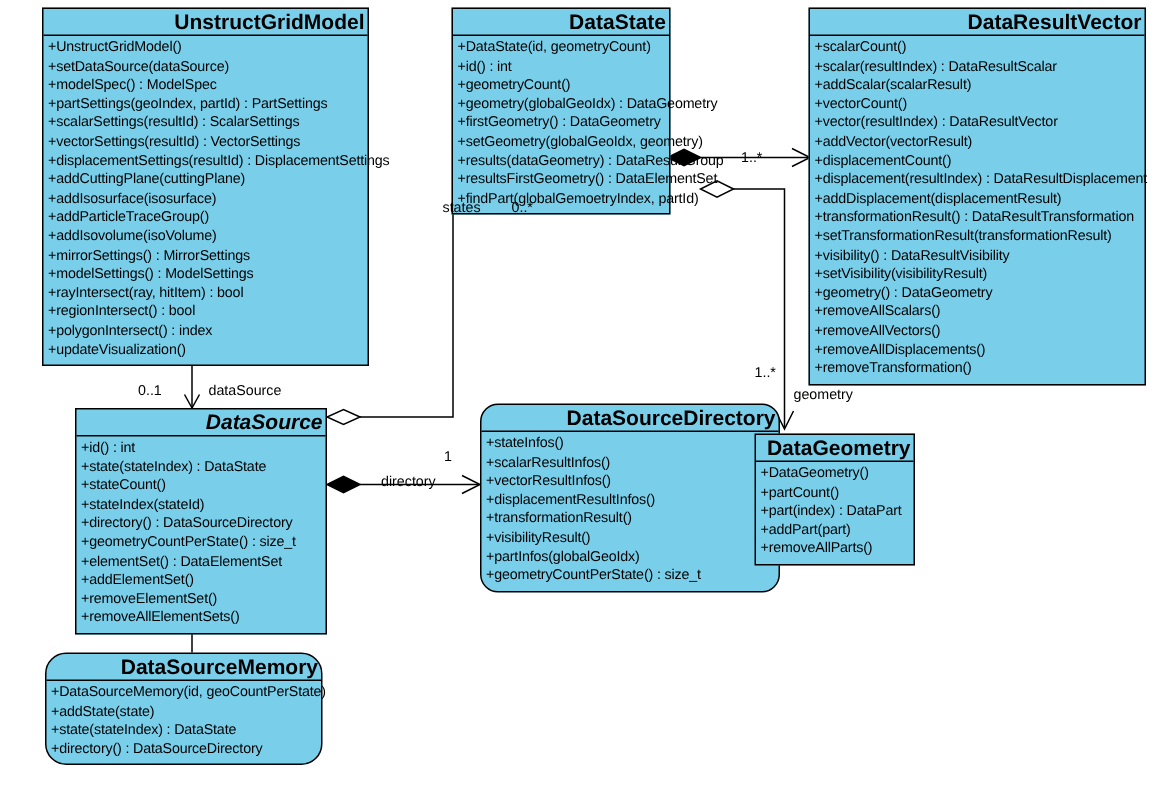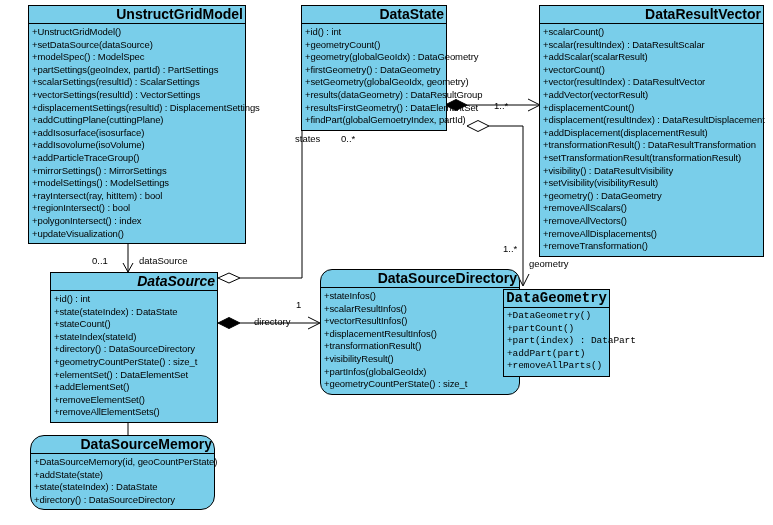--- a/index.html
+++ b/index.html
@@ -122,34 +122,35 @@
     <div class="uml-members">
       <div class="uml-member">+UnstructGridModel()</div>
       <div class="uml-member">+setDataSource(dataSource)</div>
       <div class="uml-member">+modelSpec() : ModelSpec</div>
       <div class="uml-member">+partSettings(geoIndex, partId) : PartSettings</div>
       <div class="uml-member">+scalarSettings(resultId) : ScalarSettings</div>
       <div class="uml-member">+vectorSettings(resultId) : VectorSettings</div>
       <div class="uml-member">+displacementSettings(resultId) : DisplacementSettings</div>
       <div class="uml-member">+addCuttingPlane(cuttingPlane)</div>
       <div class="uml-member">+addIsosurface(isosurface)</div>
+      <div class="uml-member">+addParticleTraceGroup()</div>
       <div class="uml-member">+addIsovolume(isoVolume)</div>
-      <div class="uml-member">+addParticleTraceGroup()</div>
       <div class="uml-member">+mirrorSettings() : MirrorSettings</div>
       <div class="uml-member">+modelSettings() : ModelSettings</div>
       <div class="uml-member">+rayIntersect(ray, hitItem) : bool</div>
       <div class="uml-member">+regionIntersect() : bool</div>
       <div class="uml-member">+polygonIntersect() : index</div>
       <div class="uml-member">+updateVisualization()</div>
     </div>
   </div>
 
   <div class="umlclass" style="left:301px; top:5px; width:146px;">
     <div class="uml-title">DataState</div>
     <div class="uml-members">
+      <div class="uml-member">+DataState(id, geometryCount)</div>
       <div class="uml-member">+id() : int</div>
       <div class="uml-member">+geometryCount()</div>
       <div class="uml-member">+geometry(globalGeoIdx) : DataGeometry</div>
       <div class="uml-member">+firstGeometry() : DataGeometry</div>
       <div class="uml-member">+setGeometry(globalGeoIdx, geometry)</div>
       <div class="uml-member">+results(dataGeometry) : DataResultGroup</div>
       <div class="uml-member">+resultsFirstGeometry() : DataElementSet</div>
       <div class="uml-member">+findPart(globalGemoetryIndex, partId)</div>
     </div>
   </div>
@@ -201,21 +202,21 @@
       <div class="uml-member">+scalarResultInfos()</div>
       <div class="uml-member">+vectorResultInfos()</div>
       <div class="uml-member">+displacementResultInfos()</div>
       <div class="uml-member">+transformationResult()</div>
       <div class="uml-member">+visibilityResult()</div>
       <div class="uml-member">+partInfos(globalGeoIdx)</div>
       <div class="uml-member">+geometryCountPerState() : size_t</div>
     </div>
   </div>
 
-  <div class="umlclass" style="left:503px; top:289px; width:107px;font-family:Liberation Mono, monospace;">
+  <div class="umlclass" style="left:503px; top:289px; width:107px;">
     <div class="uml-title">DataGeometry</div>
     <div class="uml-members">
       <div class="uml-member">+DataGeometry()</div>
       <div class="uml-member">+partCount()</div>
       <div class="uml-member">+part(index) : DataPart</div>
       <div class="uml-member">+addPart(part)</div>
       <div class="uml-member">+removeAllParts()</div>
     </div>
   </div>
 

